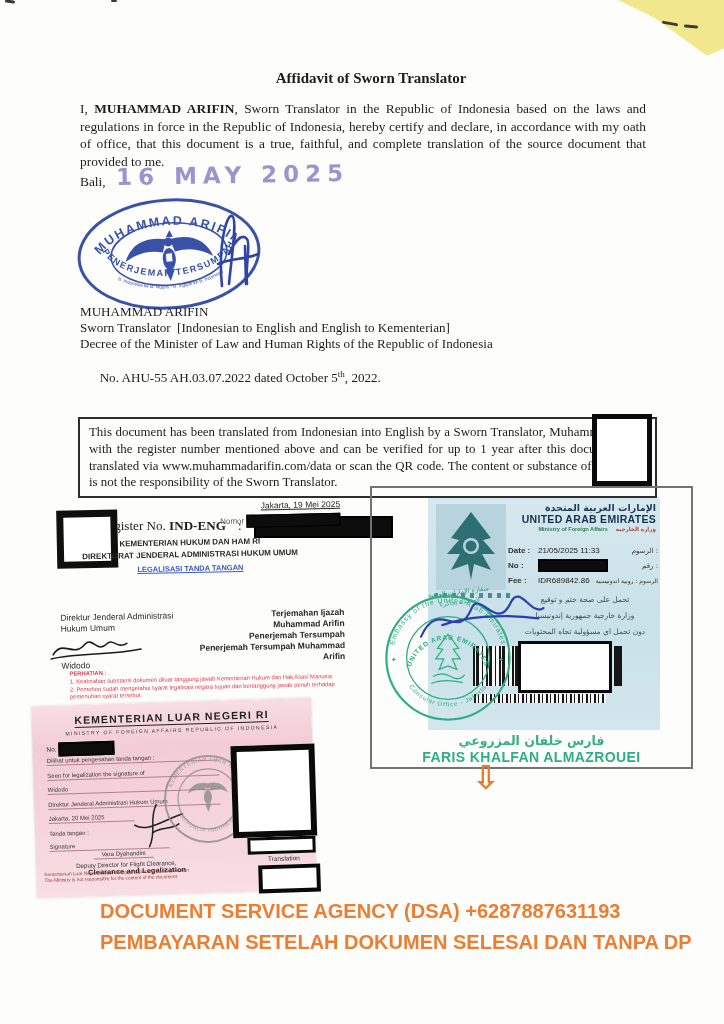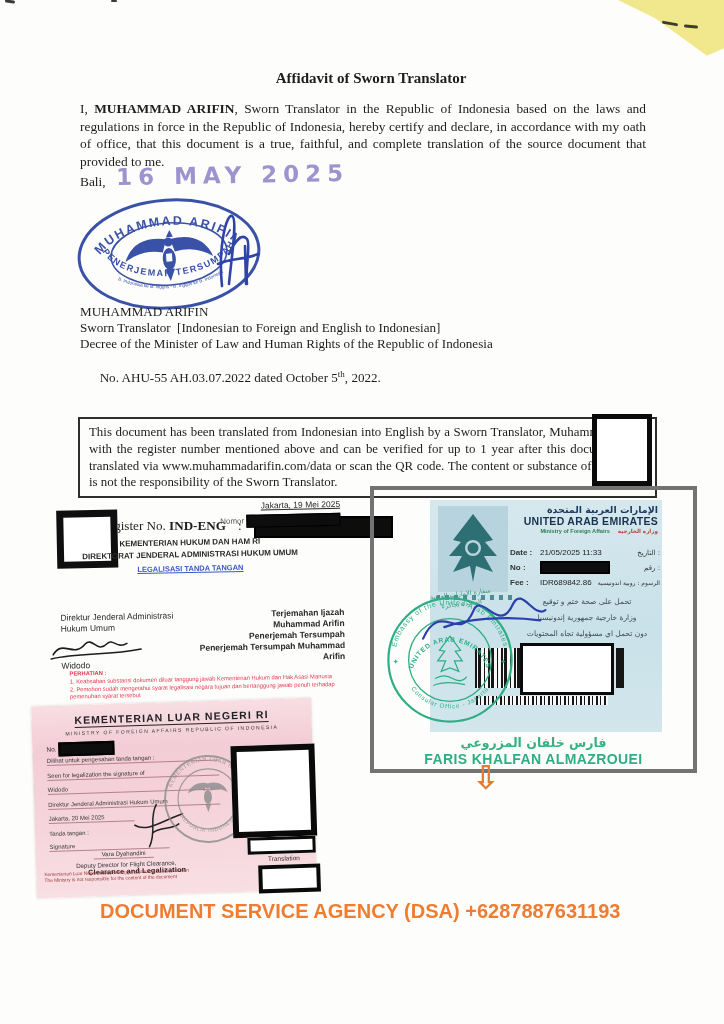--- a/index.html
+++ b/index.html
@@ -42,21 +42,21 @@
   .ahu-h1{left:0;top:40px;width:100%;text-align:center;font-size:8px;font-weight:bold;}
   .ahu-h2{left:0;top:52px;width:100%;text-align:center;font-size:8px;font-weight:bold;}
   .ahu-h3{left:0;top:66px;width:100%;text-align:center;font-size:7.5px;font-weight:bold;
           color:#3a5bbf;text-decoration:underline;}
   .ahu-left{left:30px;top:112px;font-size:8.5px;line-height:1.3;}
   .ahu-right{right:8px;top:112px;width:170px;text-align:right;font-size:8.5px;font-weight:bold;line-height:1.3;}
   .ahu-name{left:30px;top:160px;font-size:8.5px;}
   .ahu-warn{left:38px;top:170px;width:276px;font-size:5.8px;line-height:1.35;color:#e03a4e;}
 
   
-  .uae-box{left:370px;top:486px;width:319px;height:279px;border:4px solid #737373;}
+  .uae-box{left:370px;top:486px;width:319px;height:279px;border:2px solid #737373;}
   .sticker{left:56px;top:10px;width:232px;height:232px;
     background:linear-gradient(180deg,#d6e8ee 0%,#c9e1e9 55%,#d2e6ec 100%);}
   .stk-emblem{left:8px;top:6px;width:70px;height:86px;}
   .stk-dots{left:6px;top:95px;width:78px;height:5px;
     background:repeating-linear-gradient(90deg,#4f8d96 0 4px,transparent 4px 9px);border-radius:2px;}
   .stk-head{left:80px;top:4px;width:148px;text-align:right;font-family:"Liberation Sans",sans-serif;}
   .stk-ar{font-size:9.5px;font-weight:bold;color:#1f3a5f;}
   .stk-en{font-size:10.5px;font-weight:bold;color:#17324f;letter-spacing:.3px;}
   .stk-min{display:flex;justify-content:flex-end;gap:8px;font-size:5.6px;margin-top:1px;}
   .stk-min .en{color:#2e7d4f;font-weight:bold;}
@@ -155,21 +155,21 @@
       <rect x="90.5" y="56" width="7" height="9" fill="#fdfdfc" stroke="#3A51A8" stroke-width="1"></rect>
     </g>
   </svg>
 
   <svg class="abs" style="left:212px;top:206px;" width="52" height="88" viewBox="0 0 52 88">
     <path d="M10,80 C6,42 14,8 20,10 C26,12 19,55 17,78 M17,48 C24,32 31,28 35,33 C39,38 33,62 35,78 M33,40 L34,78 M6,58 C18,52 32,54 46,48" fill="none" stroke="#2E44A6" stroke-width="2.6" stroke-linecap="round"></path>
   </svg>
 
   <div class="abs info-block">
     <div class="info-row">MUHAMMAD ARIFIN</div>
-    <div class="info-row">Sworn Translator  [Indonesian to Foreign and English to Indonesian]</div>
+    <div class="info-row">Sworn Translator  [Indonesian to English and English to Kementerian]</div>
     <div class="info-row">Decree of the Minister of Law and Human Rights of the Republic of Indonesia</div>
     <div class="info-row">
       <span>No. AHU-55 AH.03.07.2022 dated October 5</span><sup>th</sup><span>, 2022.</span>
     </div>
     <div class="info-row">
       <span class="lbl">Address</span><span>: Jl. Raya Kuta 127, Kuta, Bali 80361, Indonesia</span>
     </div>
     <div class="info-row">
       <span class="lbl">Telephone</span><span>: +62 818 420 444   Email: info@muhammadarifin.com</span>
     </div>
@@ -228,21 +228,21 @@
         <div class="stk-en">UNITED ARAB EMIRATES</div>
         <div class="stk-min">
           <span class="en">Ministry of Foreign Affairs</span>
           <span class="arr ar">وزارة الخارجية</span>
         </div>
       </div>
       <div class="abs stk-rows">
         <div class="stk-row">
           <span class="k">Date :</span>
           <span class="v">21/05/2025 11:33</span>
-          <span class="a ar">: التاريخ</span>
+          <span class="a ar">: الرسوم</span>
         </div>
         <div class="stk-row">
           <span class="k">No :</span>
           <span class="v"><span class="redact" style="width:66px;height:9px;border:2px solid #000;"></span></span>
           <span class="a ar">: رقم</span>
         </div>
         <div class="stk-row">
           <span class="k">Fee :</span>
           <span class="v">IDR689842.86</span>
           <span class="a ar" style="font-size:6px">الرسوم : روبية اندونيسية</span>
@@ -343,15 +343,16 @@
       </g>
     </svg>
     <div class="abs mofa-qr"></div>
     <div class="abs mofa-strip"></div>
     <div class="abs mofa-translation">Translation</div>
     <div class="abs mofa-box2"></div>
   </div>
 
   <div class="abs agency">
     <div>DOCUMENT SERVICE AGENCY (DSA) +6287887631193</div>
+    <div>PEMBAYARAN SETELAH DOKUMEN SELESAI DAN TANPA DP</div>
   </div>
 
 </div>
 
 </body></html>

